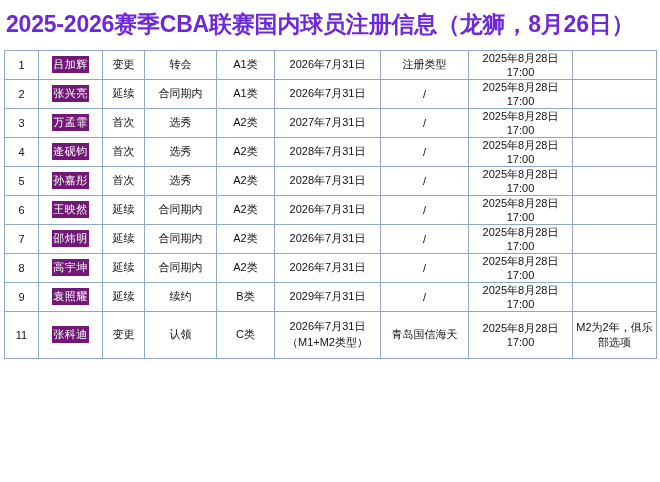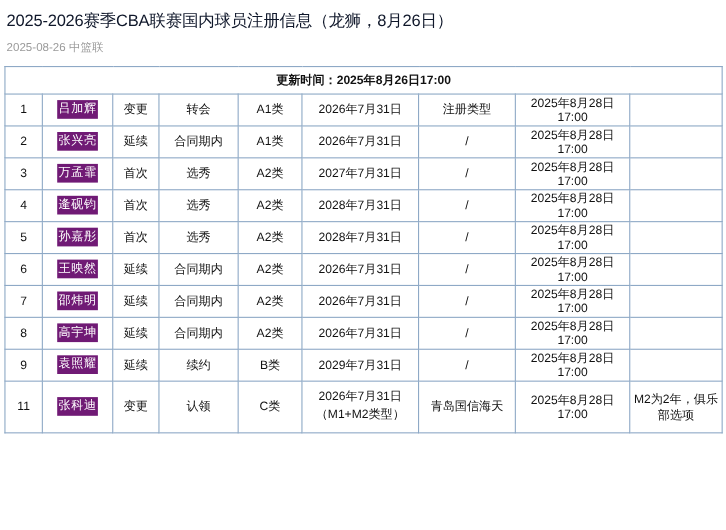--- a/index.html
+++ b/index.html
@@ -13,23 +13,23 @@
     font-family: "Liberation Sans", "DejaVu Sans", sans-serif;
     color: #000000;
     overflow: hidden;
   }
   .page {
     position: relative;
     width: 660px;
     height: 482px;
   }
   .article-title {
-    font-size: 15px;
-    font-weight: normal;
-    color: #0f172a;
+    font-size: 23px;
+    font-weight: bold;
+    color: #6d28d9;
     letter-spacing: -0.2px;
     padding: 10px 6px 0 6px;
     line-height: 1.3;
     white-space: nowrap;
   }
   .article-meta {
     font-size: 10.5px;
     color: #9a9a9a;
     padding: 6px 0 0 6px;
   }
@@ -100,39 +100,35 @@
   .col-oldclub { width: 88px; }
   .col-deadline { width: 104px; }
   .col-remark { width: 84px; }
 </style>
 </head>
 <body>
 
 <div class="page">
 
   <div class="article-title">2025-2026赛季CBA联赛国内球员注册信息（龙狮，8月26日）</div>
-  <div class="article-meta">2025-08-26 中篮联</div>
 
   <div class="table-wrap">
     <table class="reg">
       <colgroup>
         <col class="col-no">
           <col class="col-player">
           <col class="col-regtype">
           <col class="col-contract">
         <col class="col-class">
           <col class="col-expiry">
           <col class="col-oldclub">
           <col class="col-deadline">
           <col class="col-remark">
       </colgroup>
       <thead>
-        <tr>
-          <td class="update-cell" colspan="9">更新时间：2025年8月26日17:00</td>
-        </tr>
       </thead>
       <tbody>
           <tr>
             <td class="">1</td>
             <td class=""><span class="name-hl">吕加辉</span></td>
             <td class="">变更</td>
             <td class="">转会</td>
             <td class="">A1类</td>
             <td class="">2026年7月31日</td>
             <td class="">注册类型</td>

